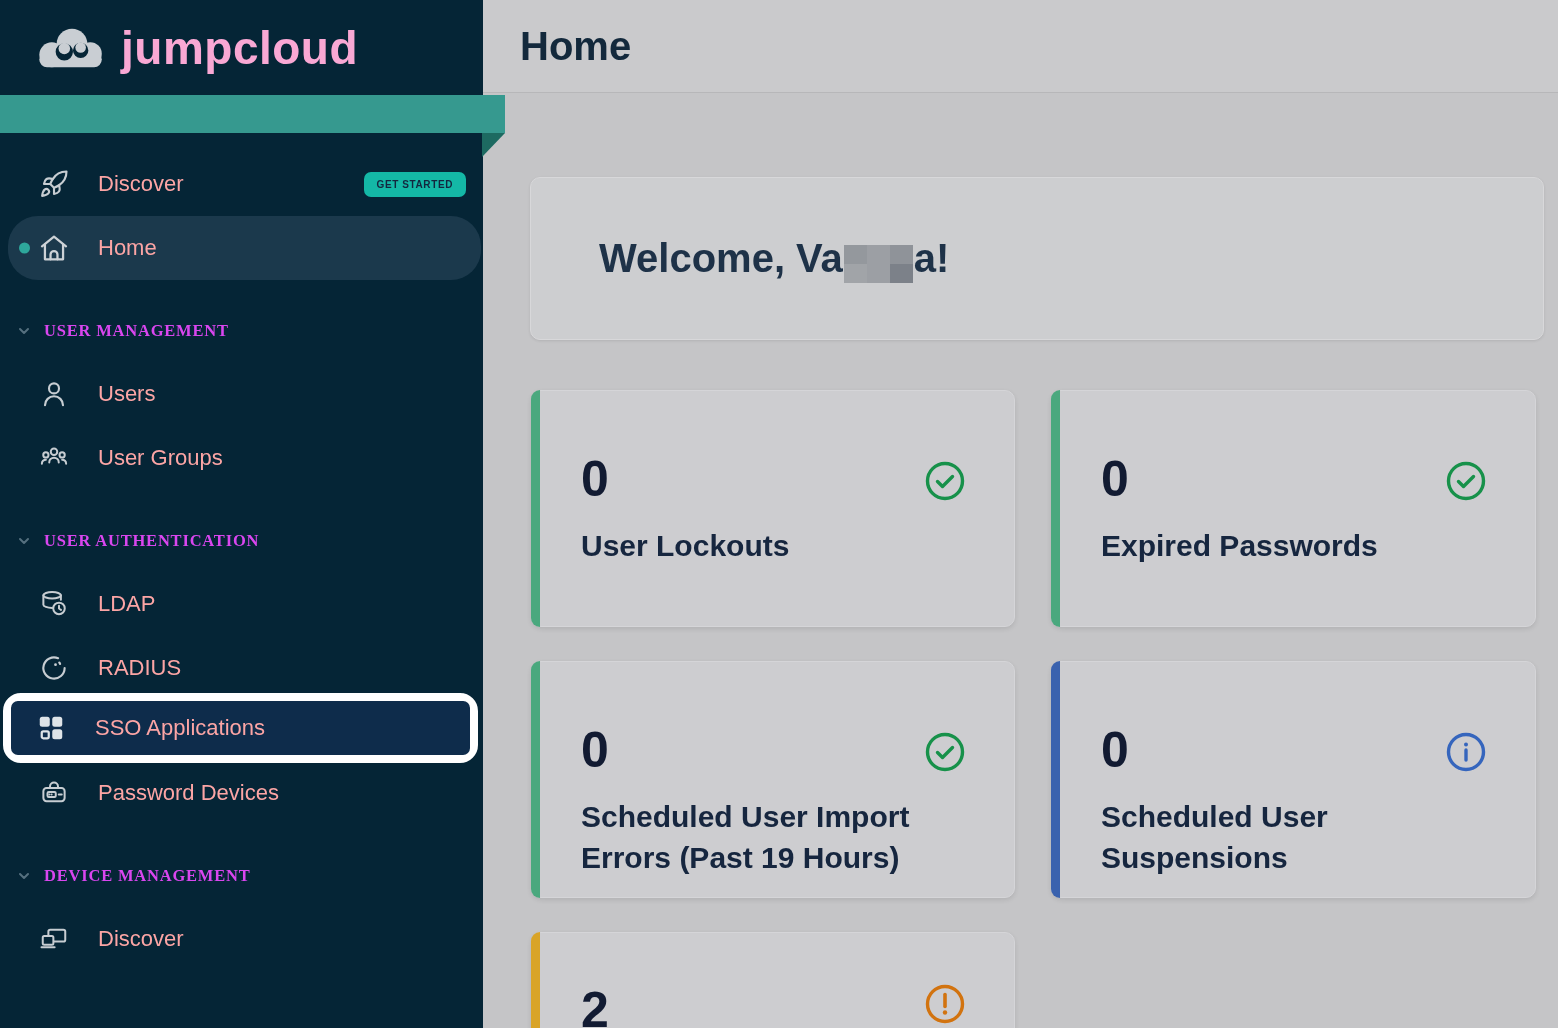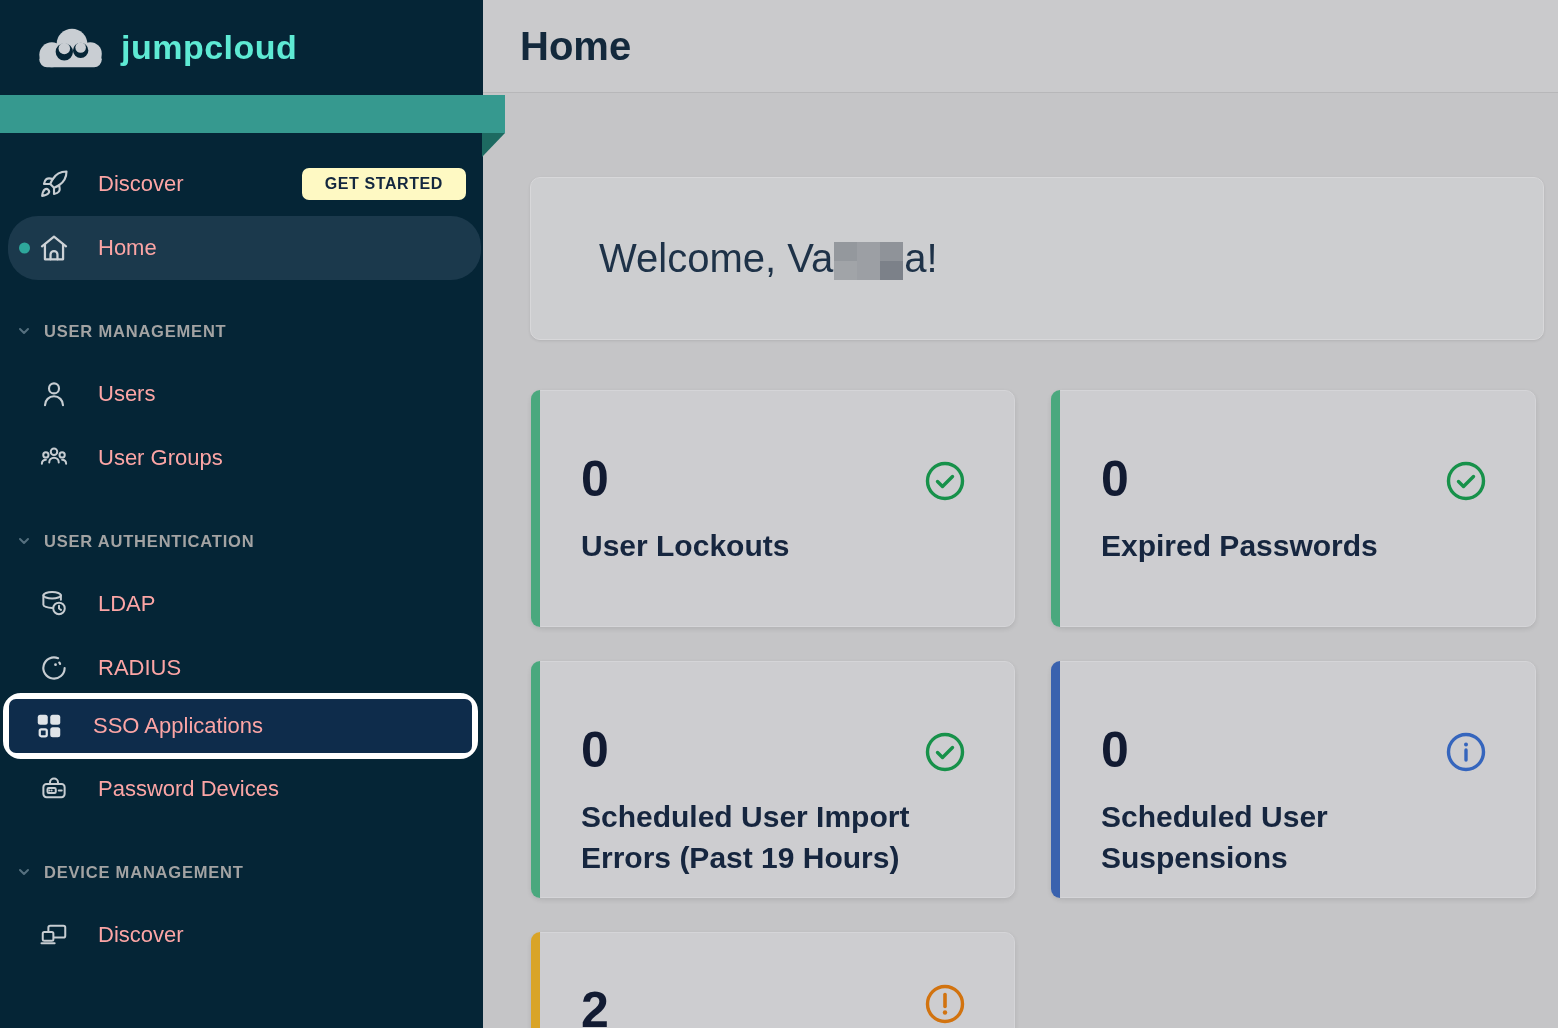--- a/index.html
+++ b/index.html
@@ -11,21 +11,21 @@
   }
 
   
   .sidebar {
     position: absolute; left: 0; top: 0; width: 483px; height: 1028px;
     background: #052536; z-index: 5;
   }
   .logo-row {
     height: 95px; display: flex; align-items: center; padding-left: 35px; gap: 12px;
   }
-  .logo-text { color: #5eead4; font-size: 34px; font-weight: 700; letter-spacing: 0.5px; }
+  .logo-text { color: #f9a8d4; font-size: 46px; font-weight: 700; letter-spacing: 0.5px; }
 
   .ribbon {
     position: absolute; left: 0; top: 95px; width: 505px; height: 38px;
     background: #36998f; z-index: 9;
   }
   .ribbon-fold {
     position: absolute; left: 482px; top: 133px; width: 0; height: 0;
     border-top: 24px solid #1d6a61; border-right: 23px solid transparent; z-index: 9;
   }
 
@@ -41,34 +41,34 @@
     background: #1b394c; border-radius: 30px;
     margin-left: 8px; margin-right: 2px; padding-left: 30px;
   }
   .active-dot {
     position: absolute; left: 11px; top: 50%; transform: translateY(-50%);
     width: 11px; height: 11px; border-radius: 50%; background: #2ea79b;
   }
 
   .badge {
     margin-left: auto; margin-right: 17px;
-    background: #fef9c3; color: #13273f; font-size: 16px; font-weight: 700;
-    letter-spacing: 0.6px; padding: 7px 23px; border-radius: 7px; white-space: nowrap;
+    background: #14b8a6; color: #13273f; font-size: 10px; font-weight: 700;
+    letter-spacing: 0.6px; padding: 7px 13px; border-radius: 7px; white-space: nowrap;
   }
 
   .section-title {
     margin-top: 36px; height: 30px; display: flex; align-items: center;
     padding-left: 16px; gap: 12px; margin-bottom: 16px;
   }
   .section-title span {
-    color: #a3a3a3; font-size: 16.5px; font-weight: 700; letter-spacing: 0.8px;
+    color: #d946ef; font-size: 16.5px; font-weight: 700; letter-spacing: 0.8px; font-family: Liberation Serif, serif;
   }
 
   .sso-ring {
-    border: 6px solid #ffffff; border-radius: 18px;
+    border: 8px solid #ffffff; border-radius: 18px;
     margin: -7px 5px 0 3px; background: transparent; position: relative; z-index: 6;
   }
   .nav-item.sso {
     background: #0e2c4b; border-radius: 7px; height: 54px; padding-left: 24px;
     margin: 0;
   }
   .nav-item.pm { margin-top: -2px; }
 
   
   .main { position: absolute; left: 483px; top: 0; width: 1075px; height: 1028px; background: #c5c5c7; }
@@ -77,21 +77,21 @@
     display: flex; align-items: center; padding-left: 37px;
   }
   .page-title { font-size: 40px; font-weight: 700; color: #13293c; }
 
   .welcome-card {
     margin: 84px 14px 0 47px; height: 163px;
     background: #cdced0; border: 1px solid #d8d8da; border-radius: 10px;
     box-shadow: 0 1px 3px rgba(0,0,0,0.10);
     display: flex; align-items: center; padding-left: 68px;
   }
-  .welcome-text { font-size: 40px; font-weight: 400; color: #1e3248; display: flex; align-items: center; }
+  .welcome-text { font-size: 40px; font-weight: 700; color: #1e3248; display: flex; align-items: flex-end; }
   .redacted {
     display: inline-grid; grid-template-columns: 23px 23px 23px; grid-template-rows: 19px 19px;
     margin: 0 1px; transform: translateY(2px);
   }
   .redacted i:nth-child(1){background:#94989d}
   .redacted i:nth-child(2){background:#9c9fa4}
   .redacted i:nth-child(3){background:#8f9399}
   .redacted i:nth-child(4){background:#a1a4a8}
   .redacted i:nth-child(5){background:#9c9fa4}
   .redacted i:nth-child(6){background:#7c8189}

